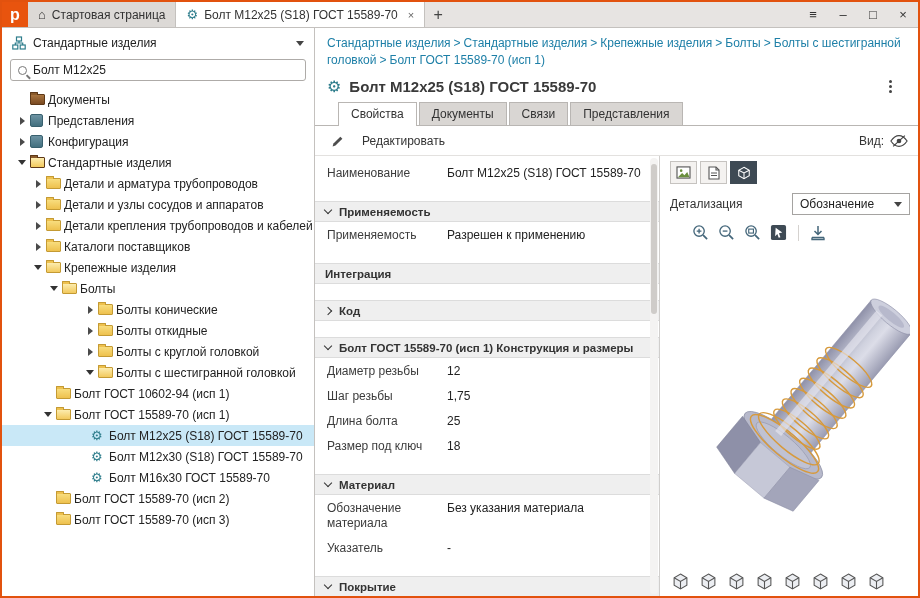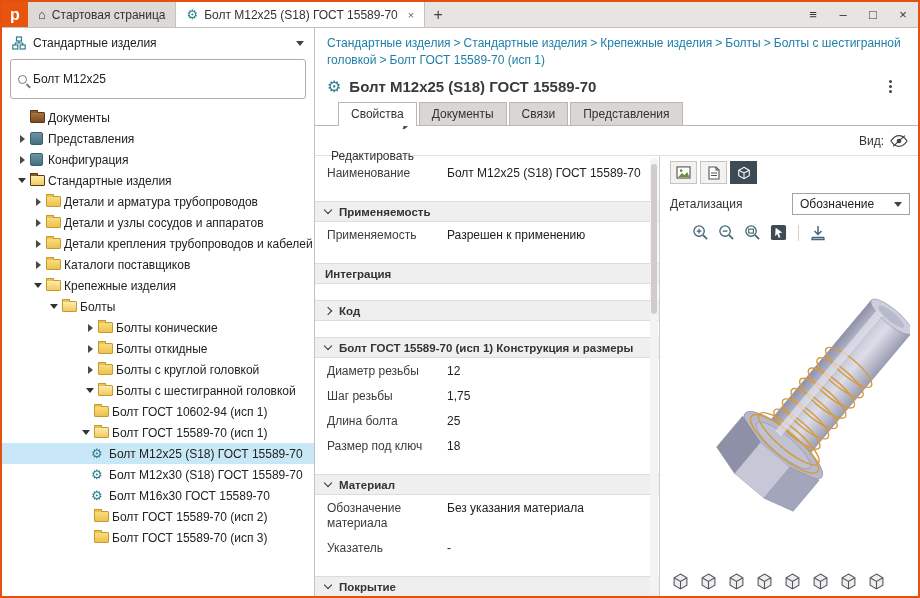--- a/index.html
+++ b/index.html
@@ -21,59 +21,59 @@
   .winbtn { width: 30px; display: flex; align-items: center; justify-content: center; font-size: 13px; color: #333; }
 
   
   .body { flex: 1; display: flex; min-height: 0; }
 
   
   .sidebar { width: 313px; flex: 0 0 313px; border-right: 1px solid #c4c1be; display: flex; flex-direction: column; background: #fff; }
   .sb-head { height: 30px; flex: 0 0 30px; display: flex; align-items: center; gap: 7px; padding: 0 10px; }
   .sb-title { color: #222; }
   .caret-down { width: 0; height: 0; border-left: 4px solid transparent; border-right: 4px solid transparent; border-top: 5px solid #444; margin-left: auto; }
-  .sb-search { margin: 1px 8px 6px 8px; height: 40px; border: 1px solid #aeaba8; border-radius: 3px; display: flex; align-items: center; gap: 6px; padding: 0 7px; }
+  .sb-search { margin: 1px 8px 6px 8px; height: 22px; border: 1px solid #aeaba8; border-radius: 3px; display: flex; align-items: center; gap: 6px; padding: 0 7px; }
   .mag { width: 9px; height: 9px; border: 1.5px solid #777; border-radius: 50%; position: relative; flex: 0 0 9px; }
   .mag::after { content: ""; position: absolute; width: 5px; height: 1.5px; background: #777; transform: rotate(45deg); left: 7px; top: 9px; }
   .sb-search input { border: none; outline: none; flex: 1; font-family: "Liberation Sans", sans-serif; font-size: 12px; color: #222; background: transparent; }
 
   .tree { flex: 1; overflow: hidden; padding-top: 2px; position: relative; }
   .trow { height: 21px; display: flex; align-items: center; white-space: nowrap; cursor: default; }
   .trow.sel { background: #c9e8f7; }
   .trow .lbl { color: #222; }
   .tw { width: 16px; flex: 0 0 16px; display: flex; align-items: center; justify-content: center; }
   .tri-c { width: 0; height: 0; border-top: 4px solid transparent; border-bottom: 4px solid transparent; border-left: 5px solid #4a4a4a; }
   .tri-o { width: 0; height: 0; border-left: 4px solid transparent; border-right: 4px solid transparent; border-top: 5px solid #333; }
   .ico { width: 18px; flex: 0 0 18px; display: flex; align-items: center; }
   .folder { position: relative; width: 15px; height: 11px; background: linear-gradient(#f8dd7e, #eec14e); border: 1px solid #c49a33; border-radius: 1px; }
   .folder::before { content: ""; position: absolute; top: -3px; left: -1px; width: 6px; height: 2px; background: #eec14e; border: 1px solid #c49a33; border-bottom: none; border-radius: 1px 1px 0 0; }
   .folder.dark { background: linear-gradient(#a8743f, #7a4a21); border-color: #5d3817; }
   .folder.dark::before { background: #8a5a2b; border-color: #5d3817; }
   .folder.open { background: linear-gradient(#fcecae, #f2c95d); }
   .sqico { width: 13px; height: 13px; border-radius: 2px; background: linear-gradient(#6d93a3, #43707f); border: 1px solid #38606e; }
   .part-glyph { font-size: 13px; color: #2e7d8c; line-height: 1; }
   .l0 { padding-left: 12px; } .l1 { padding-left: 28px; } .l2 { padding-left: 44px; }
-  .l3 { padding-left: 80px; } .l4 { padding-left: 76px; } .l5 { padding-left: 89px; }
+  .l3 { padding-left: 80px; } .l4 { padding-left: 38px; } .l5 { padding-left: 89px; }
 
   
   .content { flex: 1; display: flex; flex-direction: column; min-width: 0; background: #fff; }
   .breadcrumb { padding: 7px 12px 4px 12px; line-height: 17px; font-size: 12px; }
   .crumb { color: #1d7fa7; cursor: pointer; }
   .crumb-sep { color: #1d7fa7; padding: 0 3px; }
   .pagetitle { display: flex; align-items: center; gap: 8px; padding: 4px 12px 6px 12px; }
   .pagetitle .ptext { font-size: 15px; font-weight: bold; color: #3a3a3a; }
   .kebab { margin-left: auto; margin-right: 8px; display: flex; flex-direction: column; gap: 2px; padding: 2px 6px; cursor: pointer; }
   .kebab i { width: 3px; height: 3px; background: #444; border-radius: 50%; display: block; }
 
   .mtabs { display: flex; align-items: flex-end; padding-left: 8px; border-bottom: 1px solid #b9b6b3; }
   .mtab { padding: 4px 12px 4px 12px; background: #d9d6d3; border: 1px solid #b9b6b3; border-bottom: none; margin-right: 2px; font-size: 12px; color: #333; cursor: pointer; }
   .mtab.active { background: #fff; position: relative; margin-bottom: -1px; padding-bottom: 5px; margin-left: 15px; }
 
   .ctoolbar { height: 30px; flex: 0 0 30px; display: flex; align-items: center; padding: 0 10px; border-bottom: 1px solid #e3e1df; }
-  .edit-btn { display: flex; align-items: flex-end; gap: 18px; padding: 3px 6px; cursor: pointer; color: #333; flex-direction: column; }
+  .edit-btn { display: flex; align-items: flex-end; gap: 18px; padding: 3px 6px; cursor: pointer; color: #333; }
   .view-group { margin-left: auto; display: flex; align-items: center; gap: 6px; }
 
   .panes { flex: 1; display: flex; min-height: 0; }
 
   
   .props { width: 345px; flex: 0 0 345px; border-right: 1px solid #d0cecc; overflow: hidden; position: relative; padding-top: 4px; }
   .sec { margin-top: 16px; }
   .sec:first-child { margin-top: 0; }
   .sec-h { background: #efefef; border-top: 1px solid #dcdcdc; border-bottom: 1px solid #dcdcdc; height: 21px; display: flex; align-items: center; gap: 8px; padding: 0 10px; font-weight: bold; font-size: 11.5px; color: #333; white-space: nowrap; cursor: pointer; }
   .chev { width: 6px; height: 6px; border-right: 1.6px solid #333; border-bottom: 1.6px solid #333; transform: rotate(45deg); margin-top: -3px; flex: 0 0 6px; }

